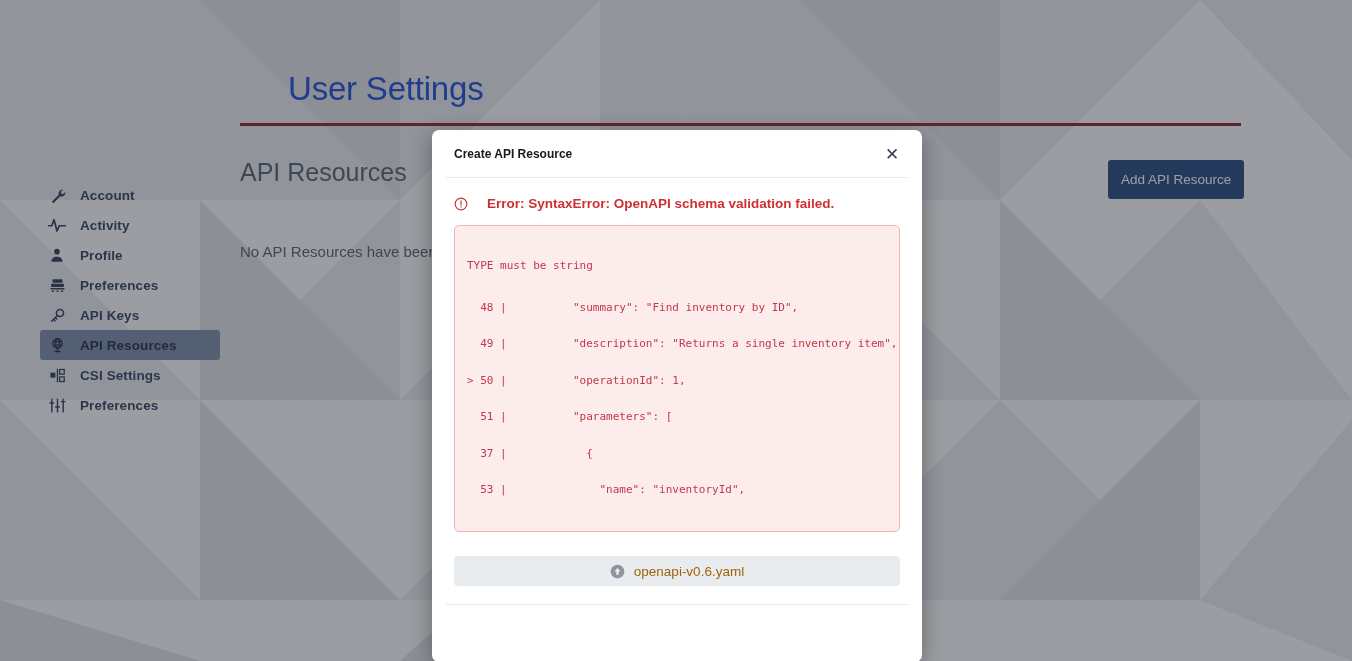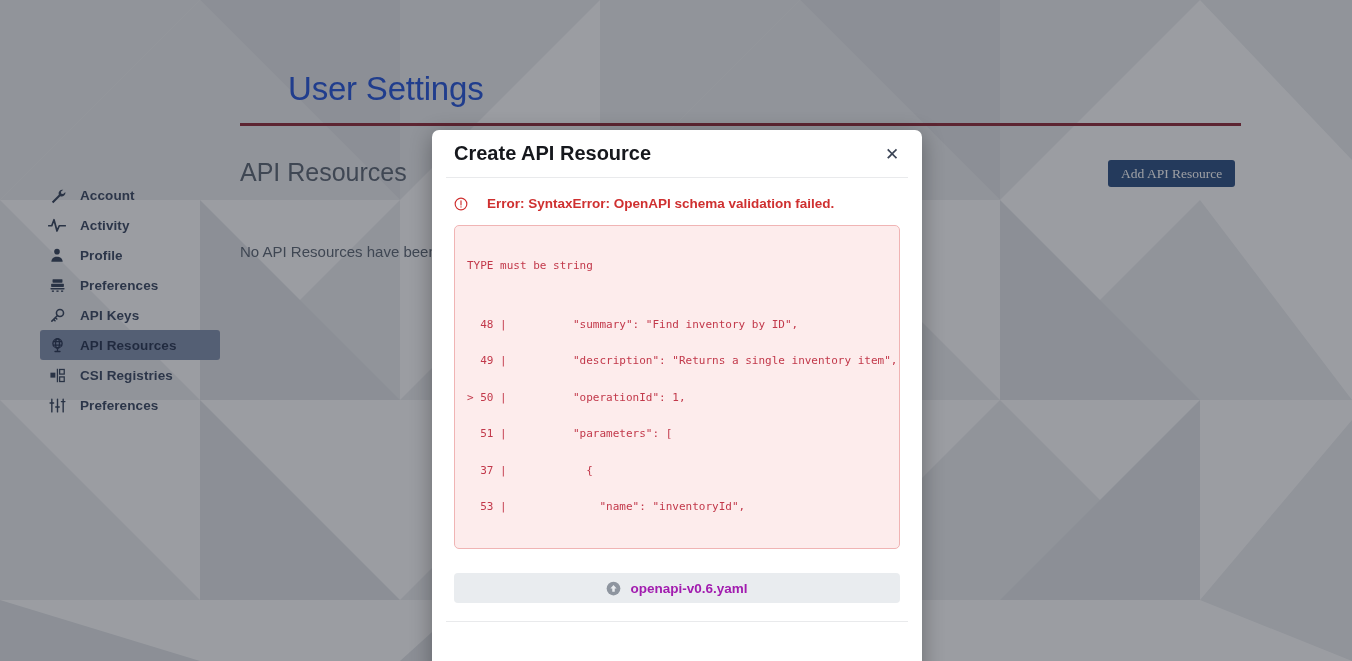--- a/index.html
+++ b/index.html
@@ -114,28 +114,28 @@
     left: 0;
     top: 243px;
     font-size: 15px;
     color: #56606e;
     white-space: nowrap;
   }
   .add-btn {
     position: absolute;
     left: 868px;
     top: 160px;
-    height: 27px;
+    height: 39px;
     padding: 0 13px;
     background: #24497f;
     border: none;
     border-radius: 3px;
     color: #ffffff;
     font-size: 13.5px;
-    font-family: Liberation Serif, serif;
+    font-family: Liberation Sans, sans-serif;
     cursor: pointer;
     white-space: nowrap;
   }
 
   
   .overlay {
     position: absolute;
     inset: 0;
     background: rgba(36, 42, 52, 0.46);
   }
@@ -152,21 +152,21 @@
     overflow: hidden;
   }
   .modal-head {
     position: relative;
     height: 47px;
     display: flex;
     align-items: center;
     padding: 0 22px;
   }
   .modal-title {
-    font-size: 20px;
+    font-size: 12px;
     font-weight: bold;
     color: #16181d;
   }
   .close-btn {
     position: absolute;
     right: 15px;
     top: 9px;
     width: 30px;
     height: 30px;
     border: none;
@@ -212,43 +212,42 @@
     border: 1px solid #f0b4b4;
     border-radius: 5px;
     padding: 10px 12px 11px 12px;
     font-family: "DejaVu Sans Mono", monospace;
     font-size: 11px;
     line-height: 1.11;
     color: #c2384a;
     white-space: pre;
     overflow: hidden;
   }
-  .code-head { margin-bottom: 22px; }
+  .code-head { margin-bottom: 5px; }
   .code-line { height: 12px; }
 
   .upload-field {
     margin: 24px 0 0 0;
     height: 30px;
     background: #e9ecef;
     border-radius: 4px;
     display: flex;
     align-items: center;
     justify-content: center;
     gap: 9px;
     cursor: pointer;
   }
   .upload-icon {
     width: 15px;
     height: 15px;
     color: #8e959f;
   }
   .upload-name {
     font-size: 13.5px;
-    color: #a21caf;
-    font-weight: bold;
+    color: #a16207;
   }
 
   .foot-divider {
     height: 1px;
     background: #e9eaec;
     margin: 18px 14px 0 14px;
   }
   .modal-foot {
     height: 57px;
     display: flex;
@@ -369,21 +368,21 @@
 
       <div class="nav-item">
         <span class="ico">
           <svg width="17" height="17" viewBox="0 0 24 24" fill="currentColor">
             <rect x="2" y="8" width="7" height="7"></rect>
             <rect x="11" y="2.5" width="1.8" height="19"></rect>
             <rect x="15" y="3.5" width="6.5" height="6.5" fill="none" stroke="currentColor" stroke-width="1.8"></rect>
             <rect x="15" y="14" width="6.5" height="6.5" fill="none" stroke="currentColor" stroke-width="1.8"></rect>
           </svg>
         </span>
-        <span class="lbl">CSI Registries</span>
+        <span class="lbl">CSI Settings</span>
       </div>
 
       <div class="nav-item">
         <span class="ico">
           <svg width="17" height="17" viewBox="0 0 24 24" fill="none" stroke="currentColor" stroke-width="2" stroke-linecap="round">
             <path d="M4 3v18M12 3v18M20 3v18"></path>
             <path d="M1.5 8.5h5M9.5 14h5M17.5 6.5h5"></path>
           </svg>
         </span>
         <span class="lbl">Preferences</span>

